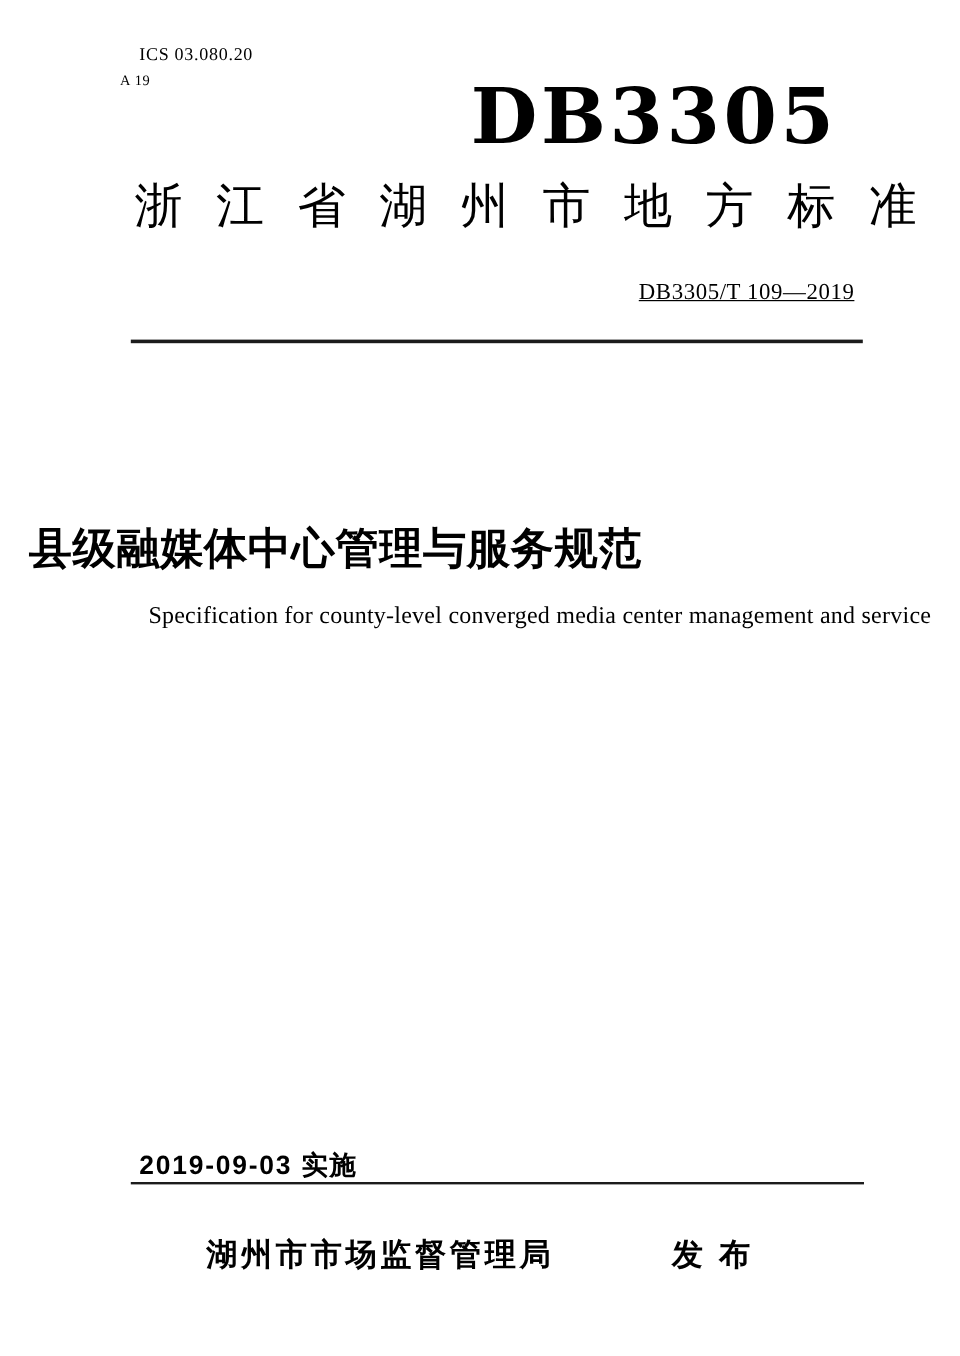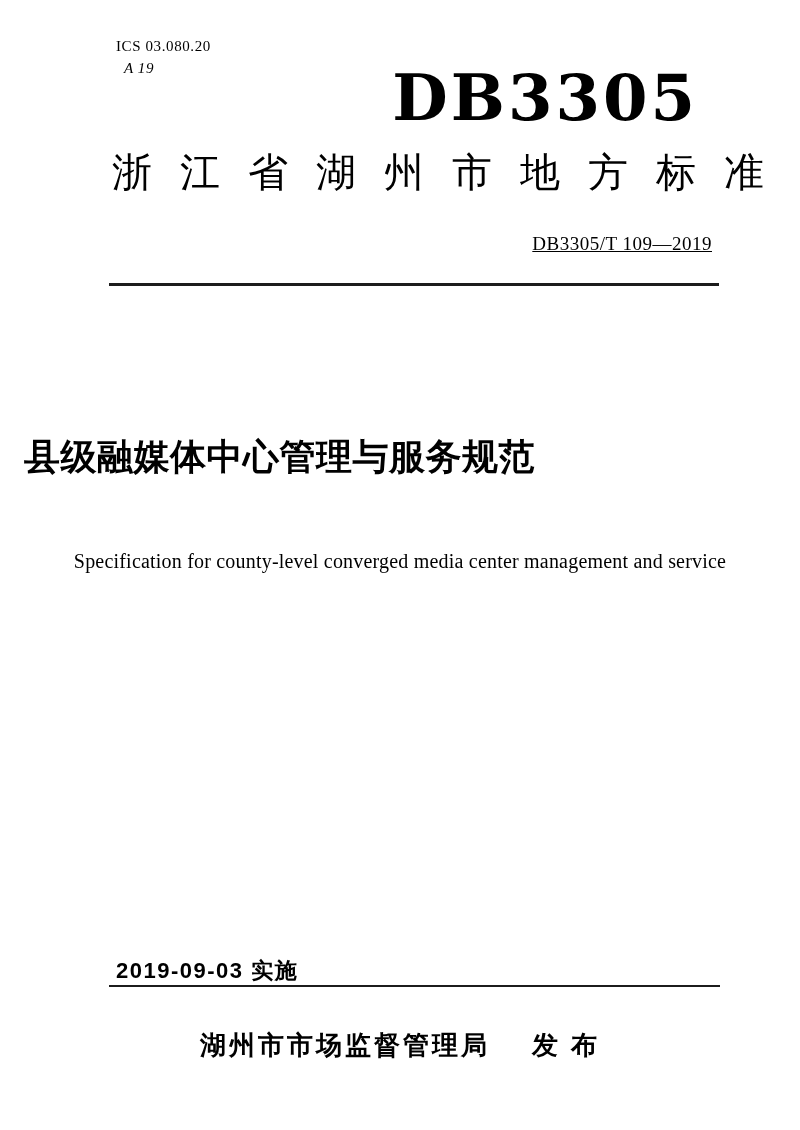--- a/index.html
+++ b/index.html
@@ -21,26 +21,25 @@
     position: absolute;
     left: 92px;
     top: 38px;
     font-family: "Liberation Serif", "DejaVu Serif", serif;
     font-size: 15px;
     letter-spacing: 0.6px;
     white-space: nowrap;
   }
   .category-code {
     position: absolute;
-    left: 100px;
+    left: 76px;
     top: 60px;
     font-family: "Liberation Serif", "DejaVu Serif", serif;
-    font-size: 15px;
+    font-size: 12px;
     letter-spacing: 0.6px;
-    font-style: italic;
   }
   .standard-logo {
     position: absolute;
     right: 78px;
     top: 66px;
     font-family: "DejaVu Serif", "Liberation Serif", serif;
     font-weight: bold;
     font-size: 64px;
     line-height: 1;
     letter-spacing: 3px;
@@ -87,25 +86,24 @@
     font-size: 36px;
     font-weight: 700;
     letter-spacing: 0.5px;
     font-family: "Liberation Sans", sans-serif;
   }
   .title-en {
     position: absolute;
     left: 0;
     right: 0;
     top: 502px;
-    text-align: center;
+    text-align: right;
     font-family: "Liberation Serif", "DejaVu Serif", serif;
     font-size: 20px;
     letter-spacing: 0.2px;
-    margin-top: 48px;
   }
   .dates-row {
     position: absolute;
     left: 92px;
     right: 58px;
     top: 956px;
     display: flex;
     justify-content: space-between;
     font-size: 22px;
     font-weight: 600;
@@ -123,20 +121,21 @@
     left: 0;
     right: 0;
     top: 1028px;
     display: flex;
     justify-content: center;
     align-items: center;
     font-size: 26px;
     font-weight: 700;
     letter-spacing: 3px;
     white-space: nowrap;
+    gap: 28px;
   }
   .publisher-gap {
     display: inline-block;
     width: 42px;
   }
 </style>
 </head>
 <body>
 
 <div class="page">

